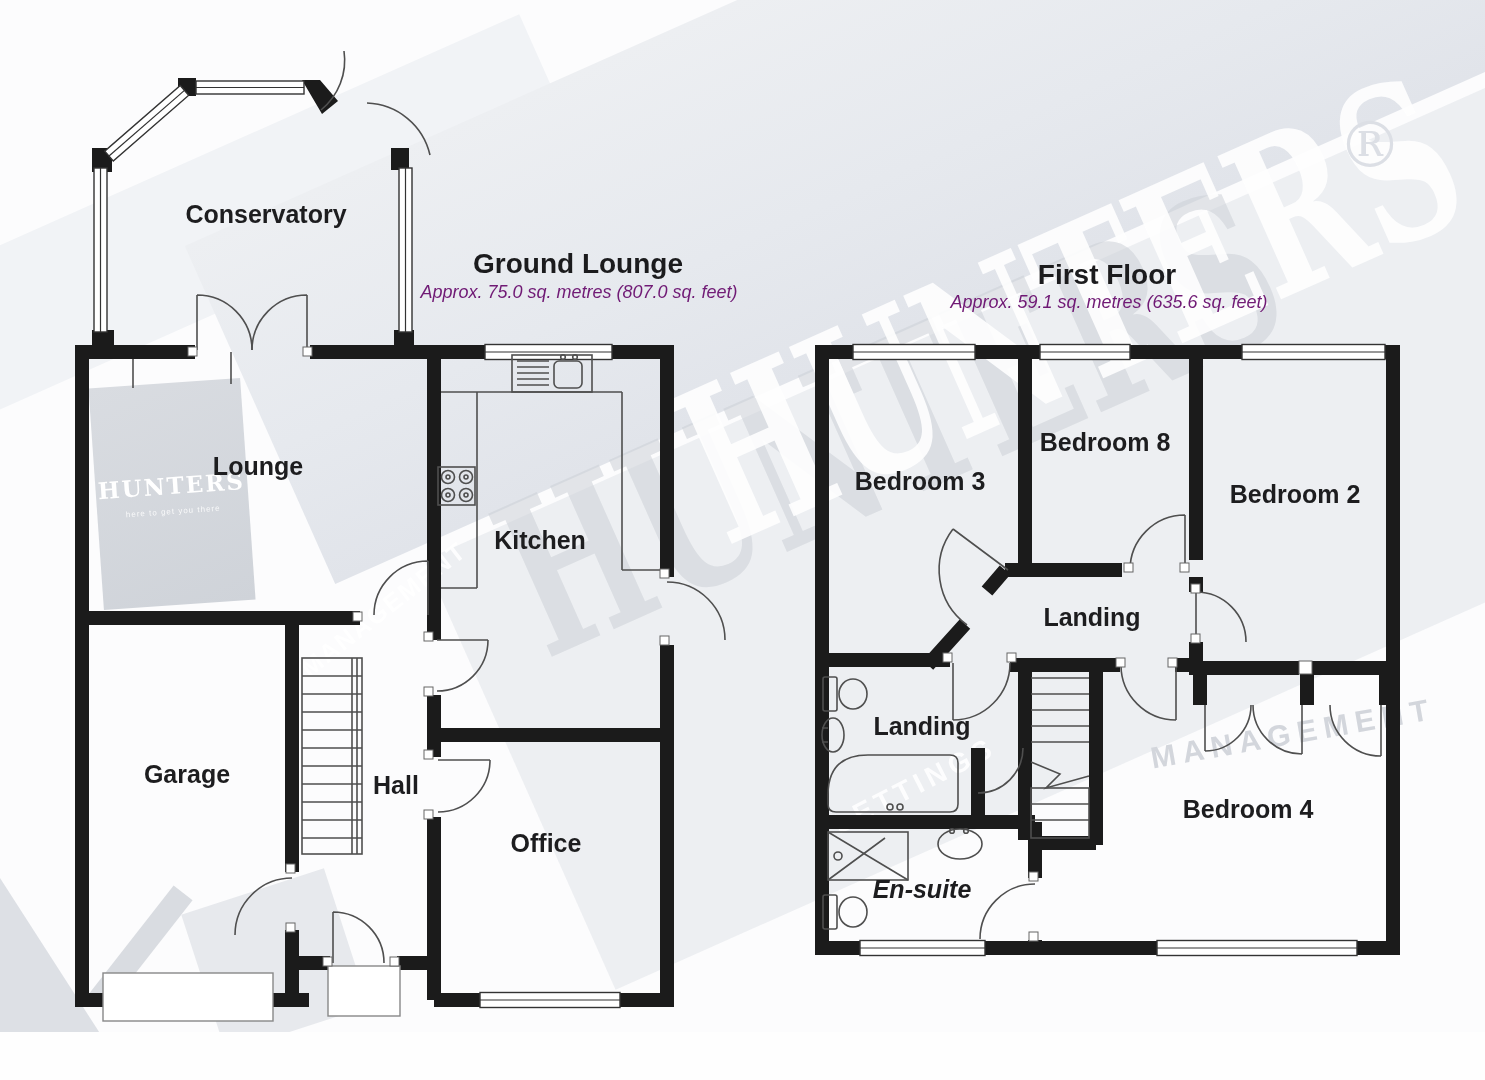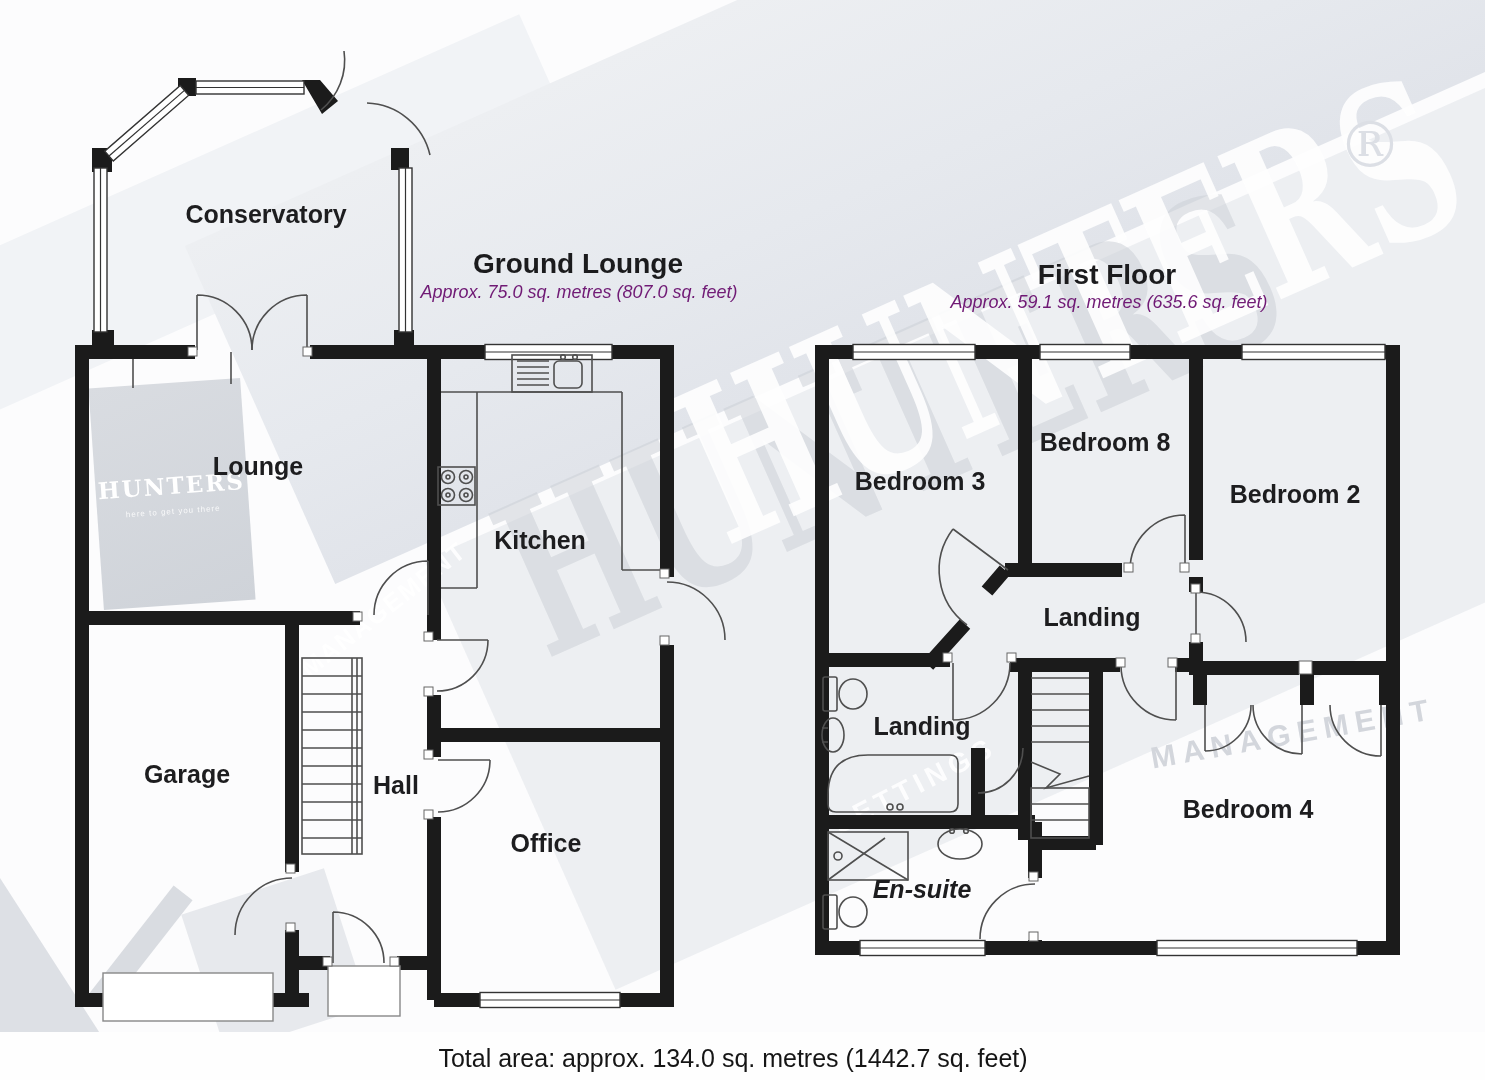--- a/index.html
+++ b/index.html
@@ -290,21 +290,20 @@
         <rect class="hinge" x="1029" y="872" width="9" height="9"></rect>
         <rect class="hinge" x="1029" y="932" width="9" height="9"></rect>
       </g>
     </g>
   </svg>
 
   <div class="floor-title" style="left:578px;top:264px;">Ground Lounge</div>
   <div class="floor-sub" style="left:579px;top:292px;">Approx. 75.0 sq. metres (807.0 sq. feet)</div>
   <div class="floor-title" style="left:1107px;top:275px;">First Floor</div>
   <div class="floor-sub" style="left:1109px;top:302px;">Approx. 59.1 sq. metres (635.6 sq. feet)</div>
-  <div class="total-line" style="left:733px;top:1058px;">Total area: approx. 134.0 sq. metres (1442.7 sq. feet)</div>
 
   <div class="room-label" style="left:253px;top:214px;margin-left:13px;">Conservatory</div>
   <div class="room-label" style="left:258px;top:466px;">Lounge</div>
   <div class="room-label" style="left:540px;top:540px;">Kitchen</div>
   <div class="room-label" style="left:187px;top:774px;">Garage</div>
   <div class="room-label" style="left:396px;top:785px;">Hall</div>
   <div class="room-label" style="left:546px;top:843px;">Office</div>
   <div class="room-label" style="left:920px;top:481px;">Bedroom 3</div>
   <div class="room-label" style="left:1105px;top:442px;">Bedroom 8</div>
   <div class="room-label" style="left:1295px;top:494px;">Bedroom 2</div>

